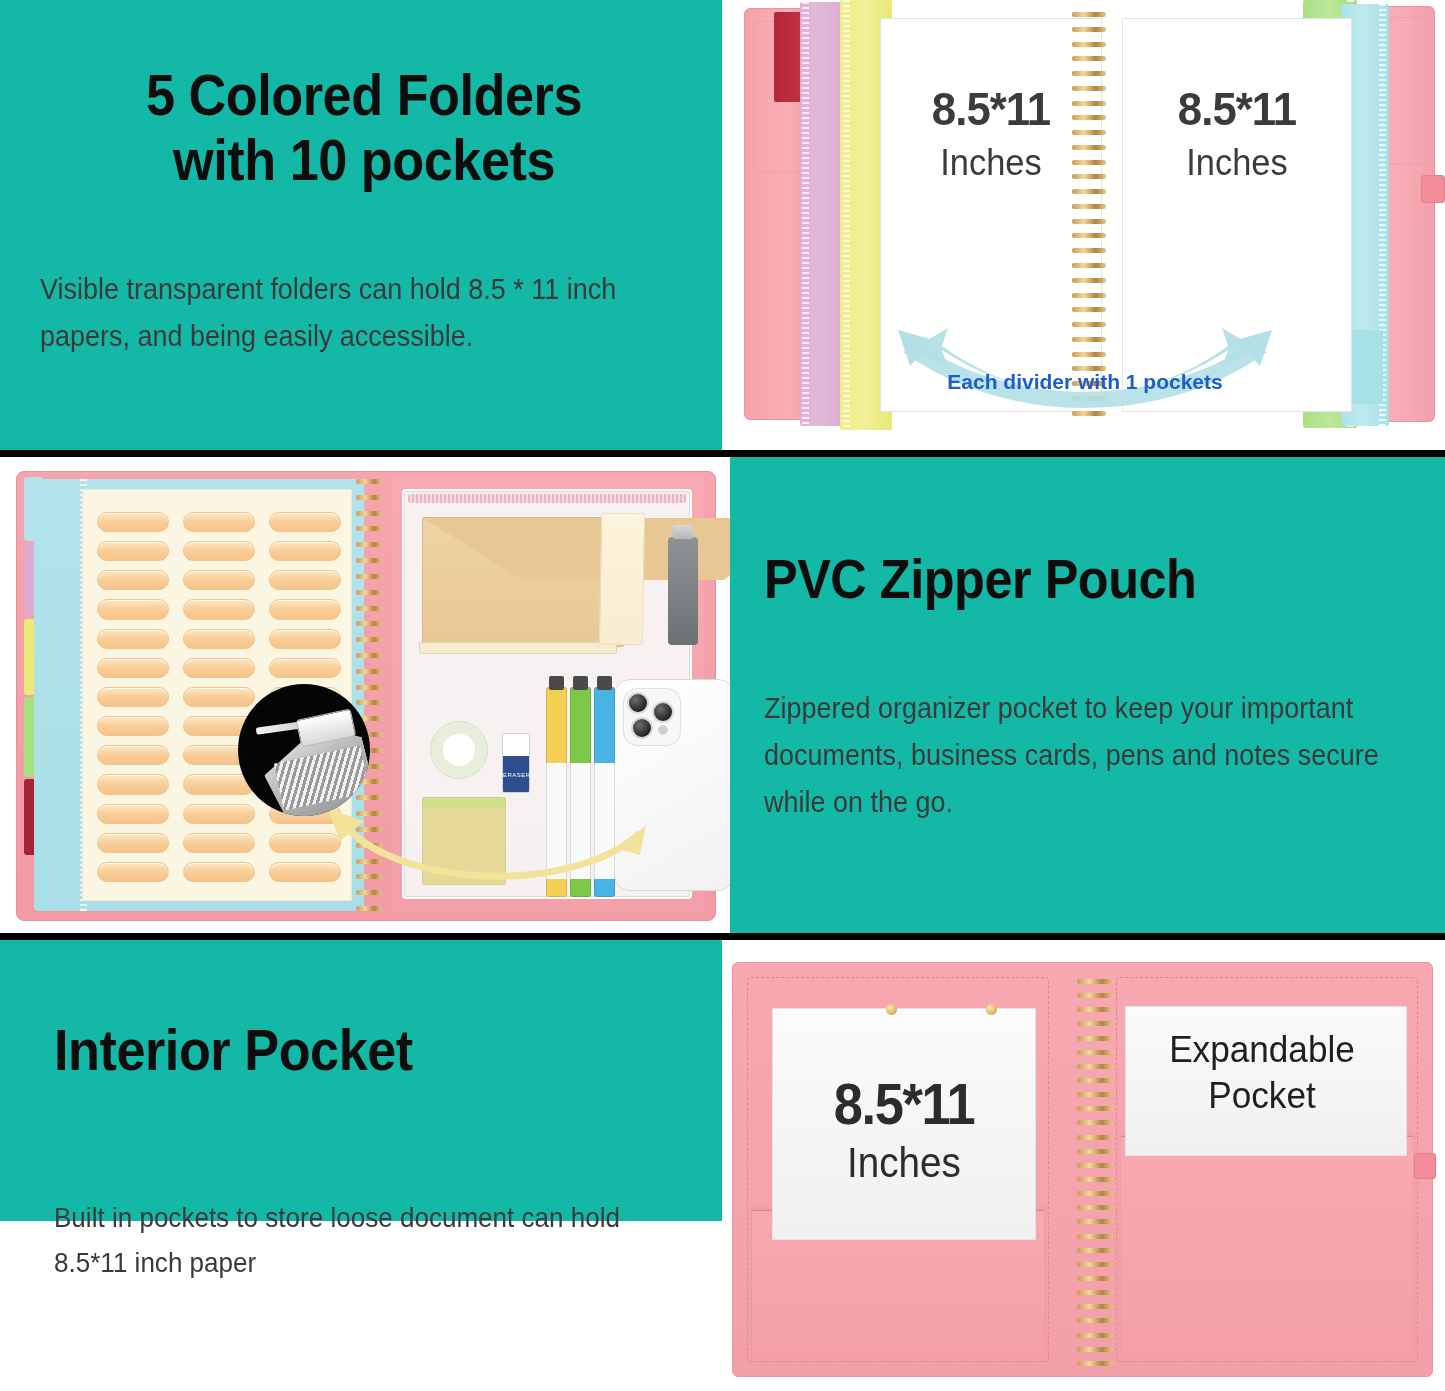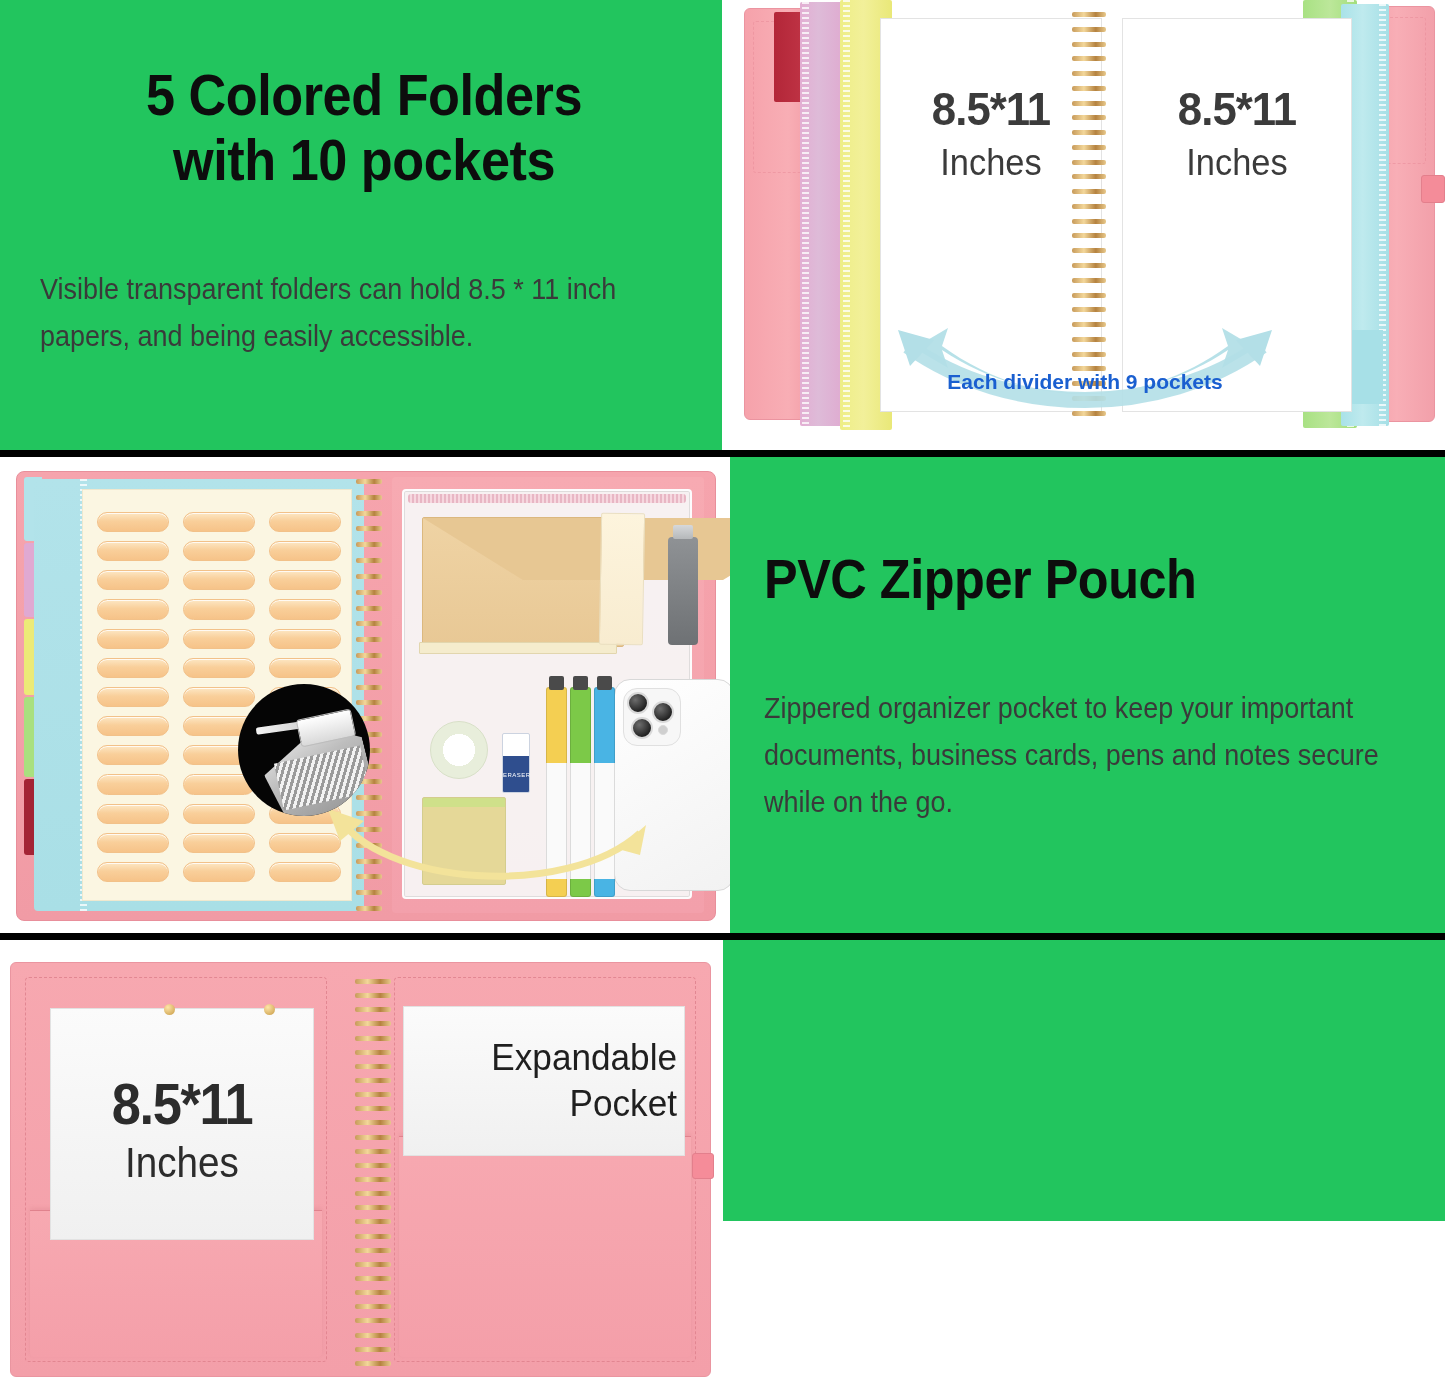--- a/index.html
+++ b/index.html
@@ -12,21 +12,21 @@
     height: 1391px;
     font-family: "Liberation Sans", sans-serif;
     overflow: hidden;
     position: relative;
   }
 
   .page {
     width: 1445px;
     height: 1221px;
     position: relative;
-    background: #22c55e;
+    background: #14b8a6;
   }
 
   
   .panel {
     position: absolute;
     left: 0;
     width: 1445px;
     display: flex;
     flex-direction: row;
   }
@@ -439,21 +439,21 @@
     position:absolute; background: linear-gradient(180deg,#fbfbfb,#f0f0f0);
     border: 1px solid #e2e2e2; z-index: 4;
   }
   .b3-paper-l { left: 24px; top: 30px; width: 262px; height: 230px; }
   .b3-paper-r { right: 10px; top: 28px; width: 280px; height: 148px; }
 
   .b3-paper-l .lbl { position:absolute; left:0; right:0; top: 62px; text-align:center; color:#2c2c2c; }
   .b3-paper-l .lbl .big   { display:block; font-size: 57px; font-weight:bold; letter-spacing:-1.5px; transform: scaleX(.92); }
   .b3-paper-l .lbl .small { display:block; font-size: 42px; margin-top: 2px; transform: scaleX(.92); }
 
-  .b3-paper-r .lbl { position:absolute; left:0; right:0; top: 22px; text-align:right; color:#1f1f1f;margin-top:8px; }
+  .b3-paper-r .lbl { position:absolute; left:0; right:8px; top: 22px; text-align:center; color:#1f1f1f; }
   .b3-paper-r .lbl .l1 { display:block; font-size: 37px; transform: scaleX(.95); }
   .b3-paper-r .lbl .l2 { display:block; font-size: 37px; margin-top: 4px; transform: scaleX(.95); }
 
   .b3-rivet {
     position:absolute; width: 11px; height: 11px; border-radius:50%;
     background: radial-gradient(circle at 35% 30%, #ffe6a8, #c79a45);
     z-index: 6;
   }
   .b3-rivet-1 { left: 138px; top: 26px; }
   .b3-rivet-2 { left: 238px; top: 26px; }
@@ -553,21 +553,21 @@
 
       <div class="b1-banner">
         <svg width="430" height="118" viewBox="0 0 430 118">
           <path d="M 44 26 L 78 6 L 72 24 C 160 88 270 88 358 24 L 352 6 L 386 26 L 352 46 L 358 28
                    C 272 86 158 86 72 28 L 78 46 Z" fill="#b3dfe7" opacity="0.95"></path>
           <path d="M 38 24 C 140 96 290 96 392 24" stroke="#b3dfe7" stroke-width="16" fill="none" opacity="0.9"></path>
           <polygon points="28,8 64,18 40,44" fill="#b3dfe7"></polygon>
           <polygon points="402,8 366,18 390,44" fill="#b3dfe7"></polygon>
         </svg>
         <div class="b1-banner-text">
-          <span>Each divider with 9 pockets</span>
+          <span>Each divider with 1 pockets</span>
         </div>
       </div>
     </div>
   </section>
 
   <div class="hr hr-1"></div>
 
   <section class="panel panel-2">
 
     <div class="stage stage-2">
@@ -703,20 +703,24 @@
     <div class="textcol p2-text">
       <div class="headline">PVC Zipper Pouch</div>
       <p class="body-copy">Zippered organizer pocket to keep your important documents, business cards, pens and notes secure while on the go.</p>
     </div>
   </section>
 
   <div class="hr hr-2"></div>
 
   <section class="panel panel-3">
 
+    <div class="textcol p3-text">
+      <div class="headline">Interior Pocket</div>
+      <p class="body-copy">Built in pockets to store loose document can hold 8.5*11 inch paper</p>
+    </div>
 
     <div class="stage stage-3">
       <div class="b3-cover">
 
         <div class="b3-half b3-half-l">
           <div class="b3-rivet b3-rivet-1"></div>
           <div class="b3-rivet b3-rivet-2"></div>
           <div class="b3-paper b3-paper-l">
             <div class="lbl">
               <span class="big">8.5*11</span>

